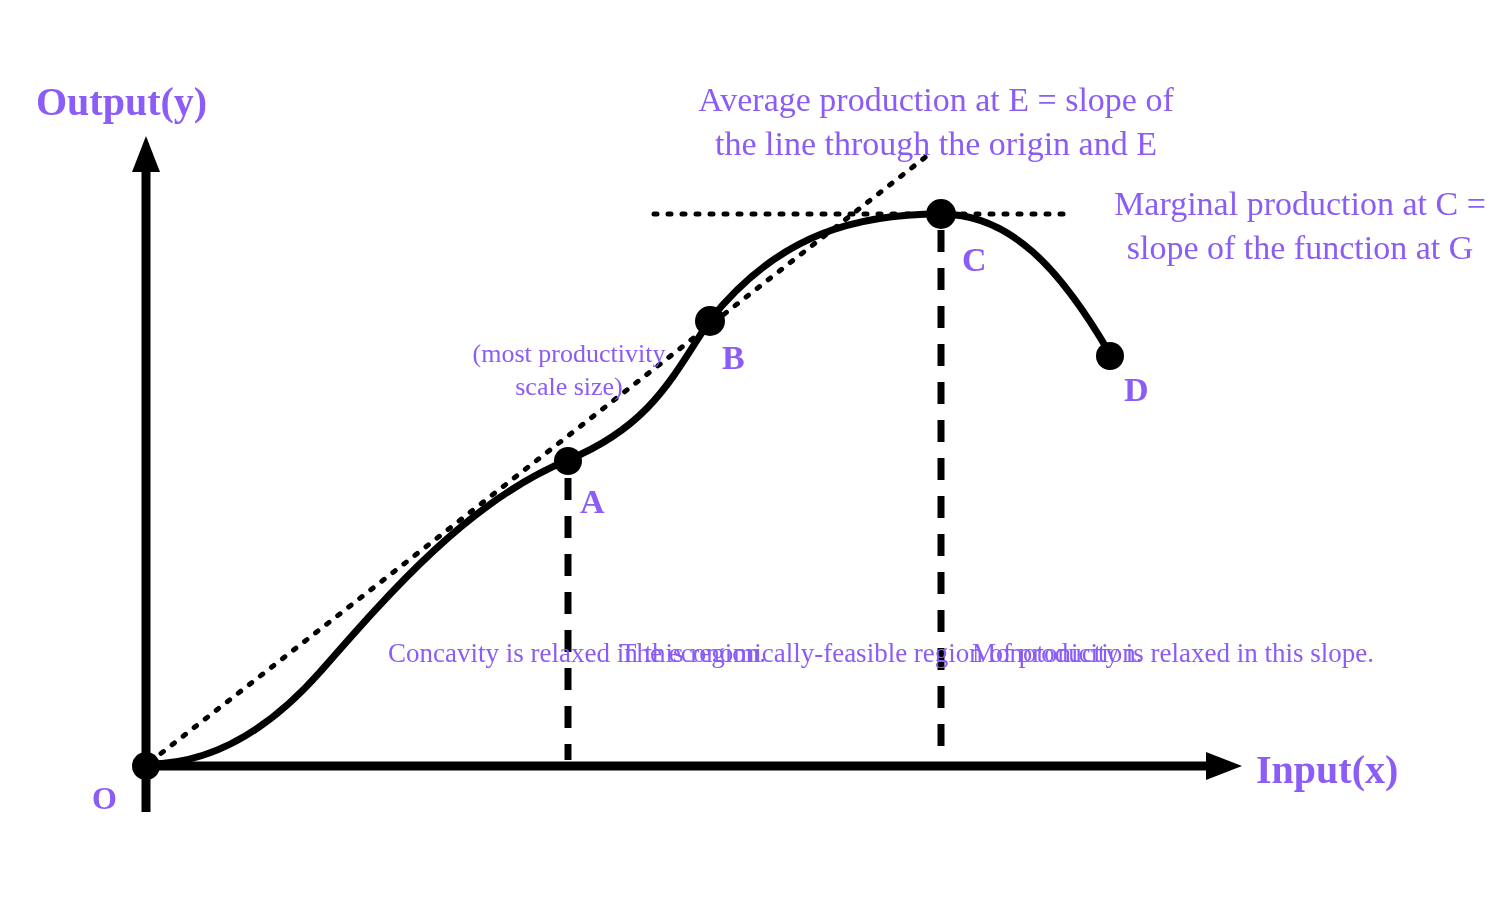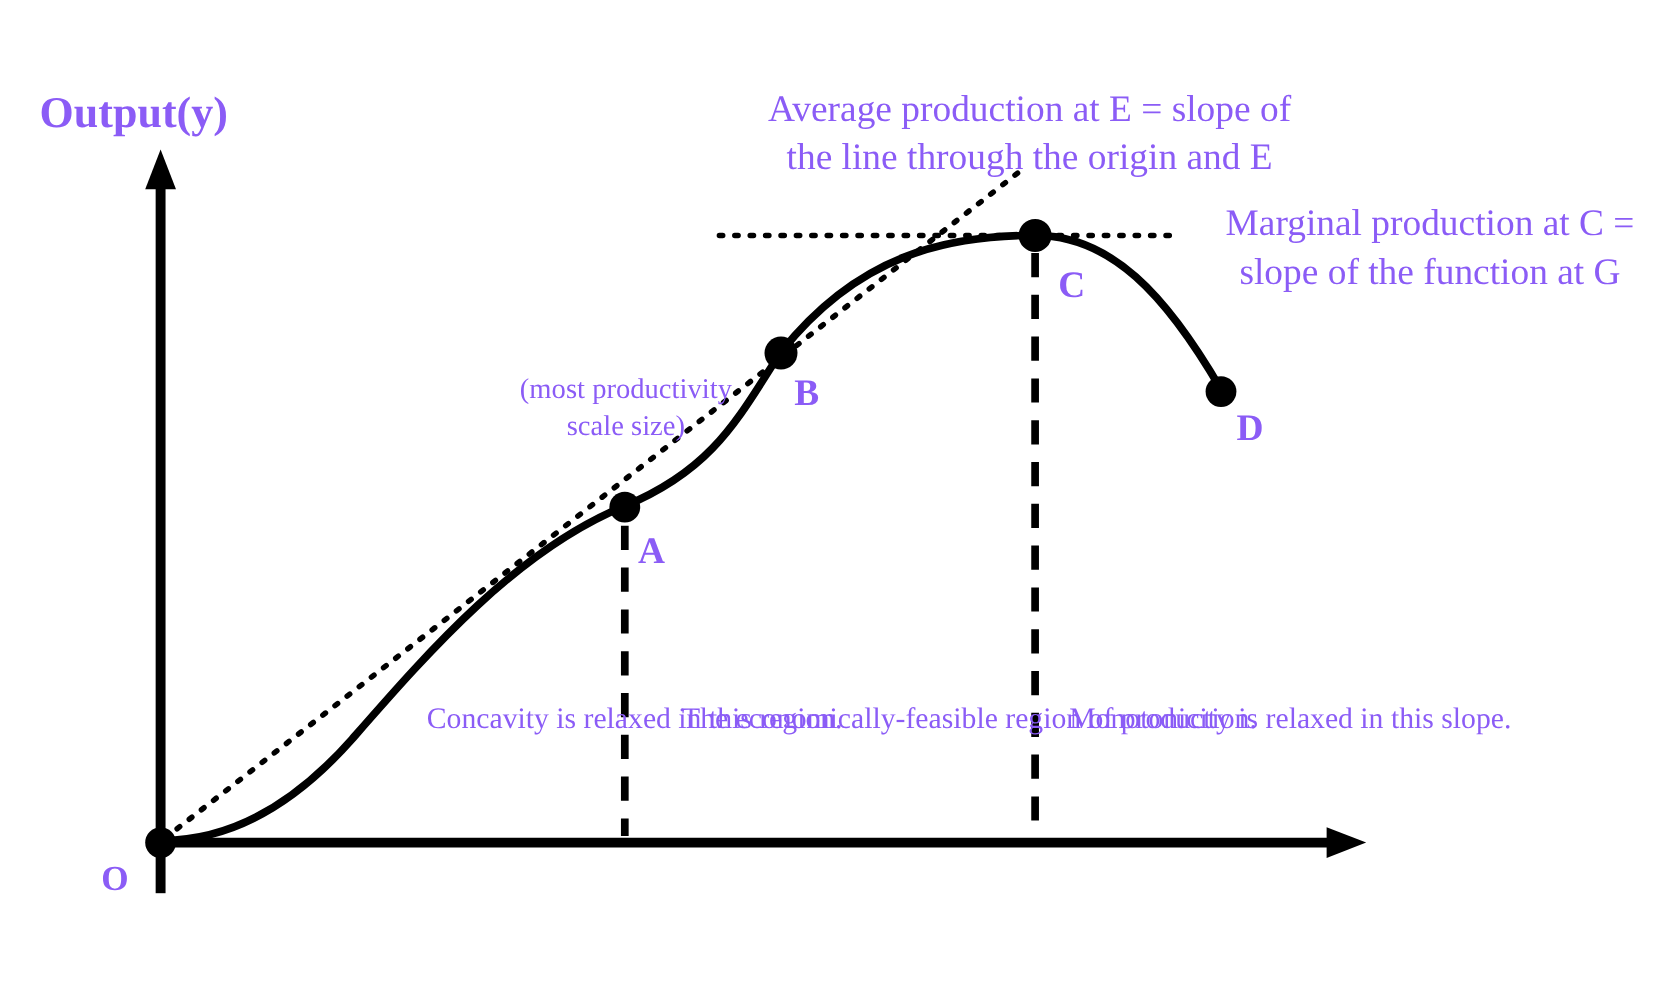--- a/index.html
+++ b/index.html
@@ -103,20 +103,21 @@
     <line x1="941" y1="230" x2="941" y2="760" stroke="#000" stroke-width="7" stroke-dasharray="22 16"></line>
 
     <circle cx="146" cy="766" r="14" fill="#000"></circle>
     <circle cx="568" cy="461" r="14" fill="#000"></circle>
     <circle cx="710" cy="321" r="15" fill="#000"></circle>
     <circle cx="941" cy="214" r="15" fill="#000"></circle>
     <circle cx="1110" cy="356" r="14" fill="#000"></circle>
   </svg>
 
   <div class="lbl axis-title" style="left:36px; top:78px;">Output(y)</div>
+  <div class="lbl axis-title" style="left:1256px; top:746px;">Input(x)</div>
   <div class="lbl origin-label" style="left:92px; top:780px;">O</div>
 
   <div class="lbl pt-label" style="left:580px; top:482px;">A</div>
   <div class="lbl pt-label" style="left:722px; top:338px;">B</div>
   <div class="lbl pt-label" style="left:962px; top:240px;">C</div>
   <div class="lbl pt-label" style="left:1124px; top:370px;">D</div>
 
   <div class="lbl mpss-sub" style="left:444px; top:290px; width:250px;margin-top:48px;">(most productivity
 scale size)</div>
 

